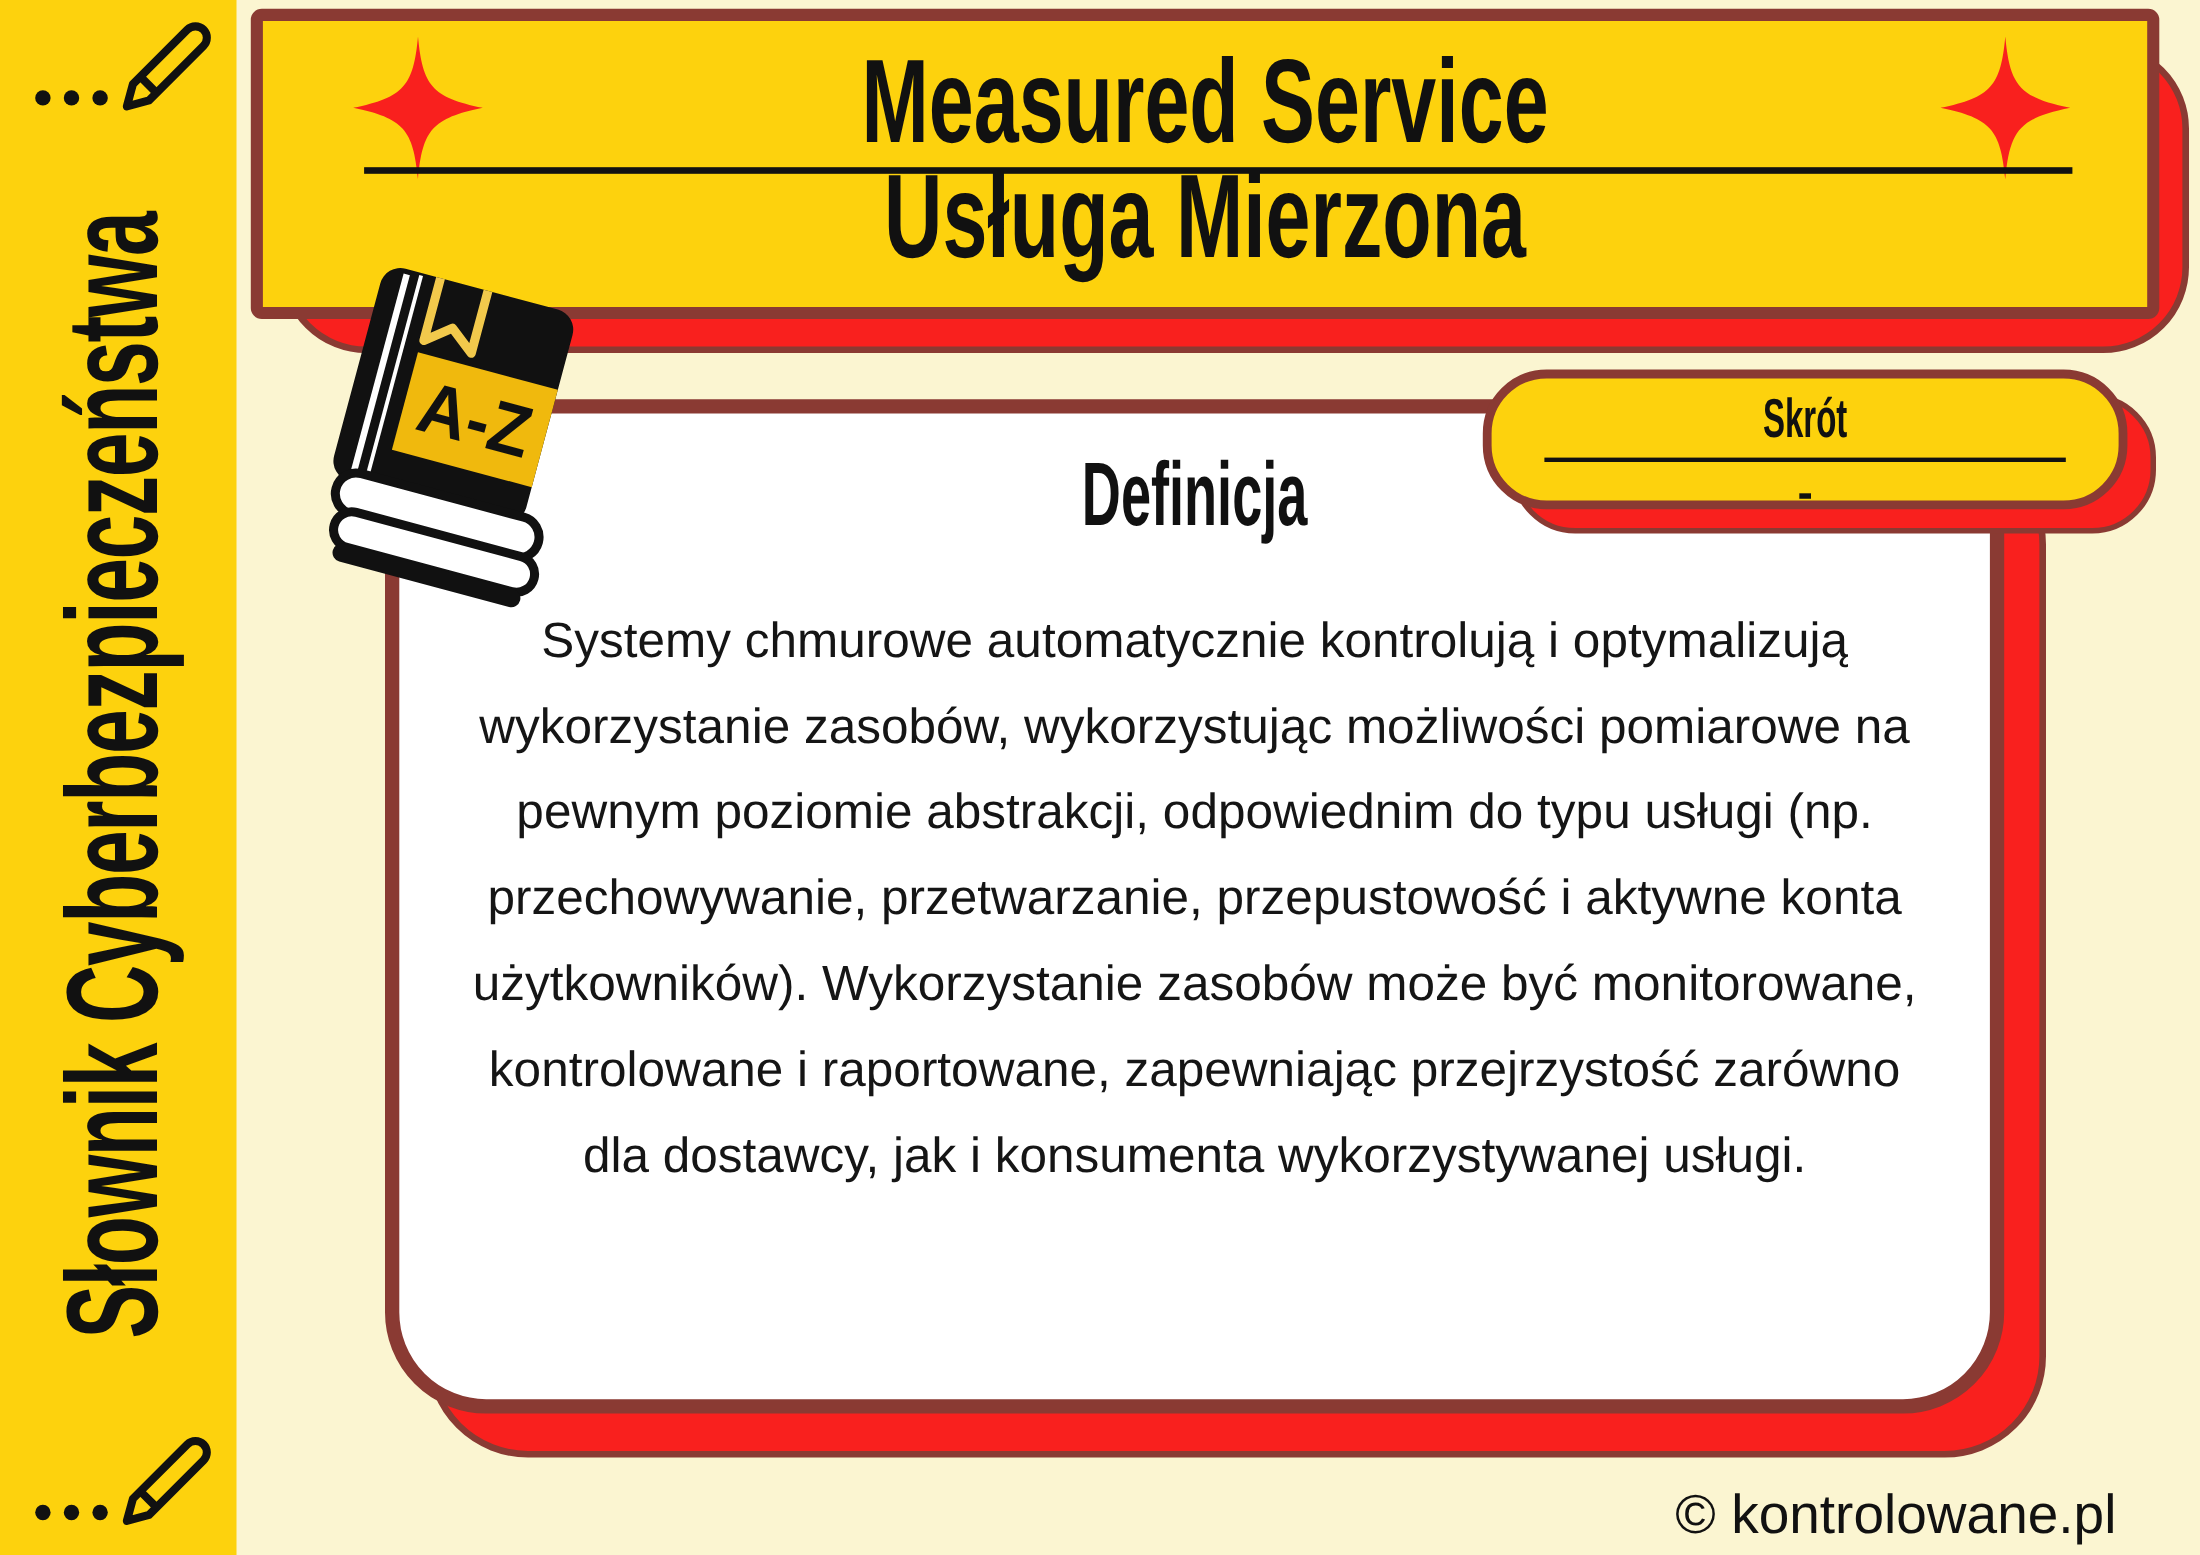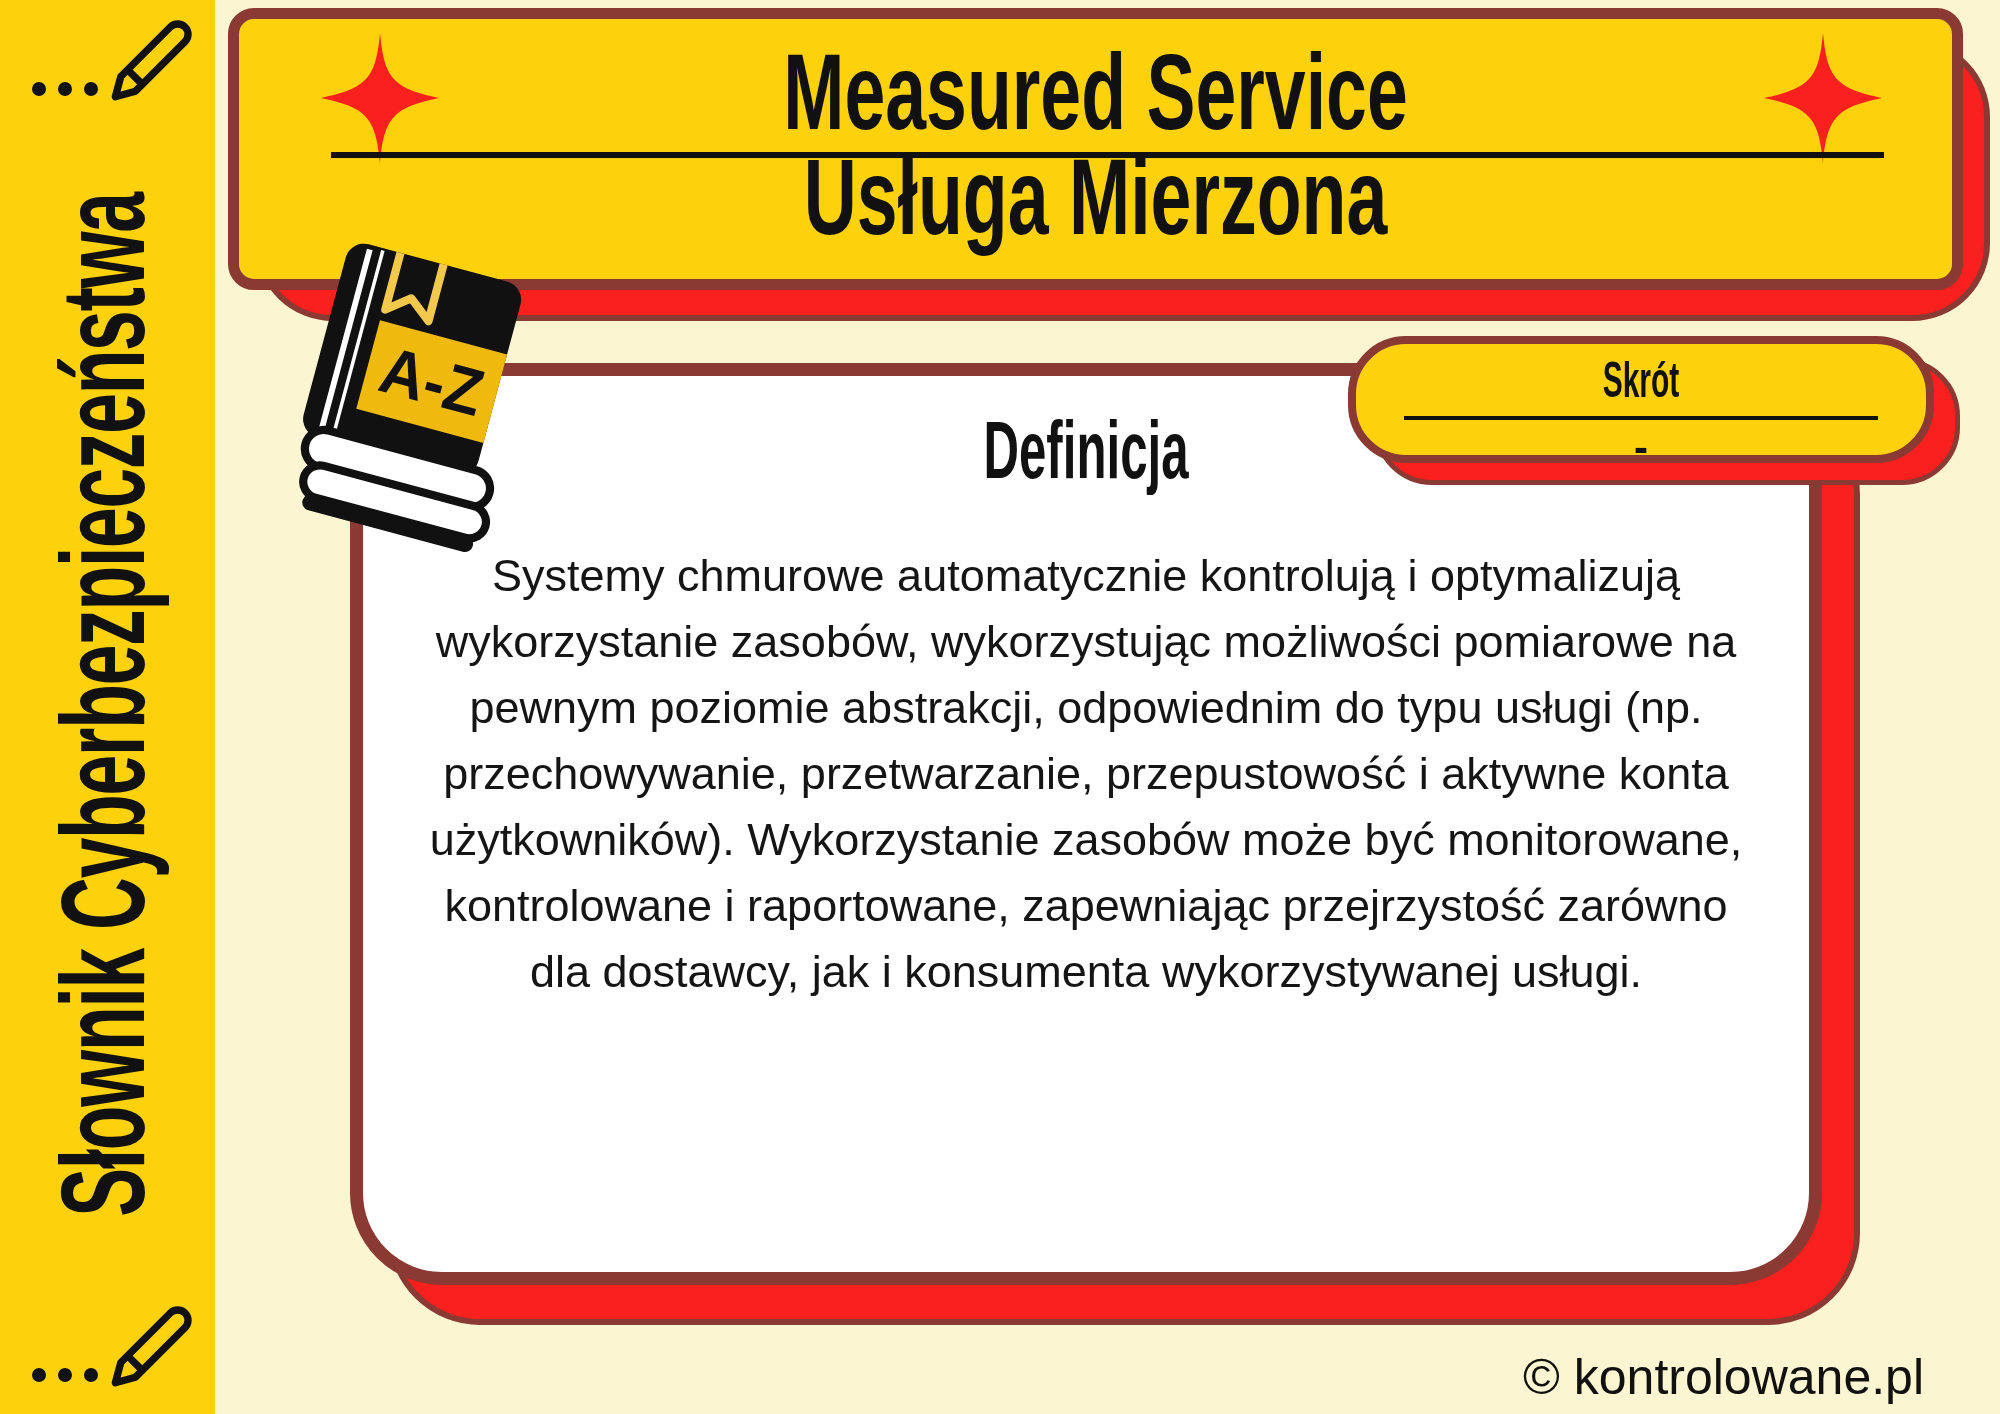--- a/index.html
+++ b/index.html
@@ -30,21 +30,21 @@
   
   .condensed{font-weight:bold;color:var(--ink);font-family:"Liberation Sans",sans-serif;}
   
   .banner{position:absolute;left:228px;top:8px;width:1735px;height:282px;z-index:30;}
   .banner .shadow{
     position:absolute;inset:0;background:var(--red);border:6px solid var(--maroon);
     border-radius:78px;transform:translate(27px,31px);box-sizing:border-box;
   }
   .banner .face{
     position:absolute;inset:0;background:var(--yellow);border:11px solid var(--maroon);
-    border-radius:26px;box-sizing:border-box;
+    border-radius:10px;box-sizing:border-box;
   }
   .banner-title-en{position:absolute;left:0;top:14px;width:100%;text-align:center;
     font-size:108px;line-height:1.1;transform:scaleX(0.68);}
   .banner-rule{position:absolute;left:92px;right:68px;top:133px;height:6px;background:var(--ink);}
   .banner-title-pl{position:absolute;left:0;top:119px;width:100%;text-align:center;
     font-size:108px;line-height:1.1;transform:scaleX(0.68);}
   .sparkle{position:absolute;top:14px;width:118px;height:130px;}
   .sparkle.left{left:82px;}
   .sparkle.right{right:70px;}
   .sparkle path{fill:var(--red);}
@@ -60,21 +60,21 @@
   .abbr-value{position:absolute;left:0;top:80px;width:100%;text-align:center;
     font-size:42px;font-weight:bold;color:var(--ink);}
   
   .card{position:absolute;left:350px;top:363px;width:1472px;height:922px;z-index:20;}
   .card .shadow{position:absolute;inset:0;background:var(--red);border:6px solid var(--maroon);
     border-radius:92px;transform:translate(38px,40px);box-sizing:border-box;}
   .card .face{position:absolute;inset:0;background:var(--white);border:13px solid var(--maroon);
     border-radius:92px;box-sizing:border-box;padding:33px 50px 12px 50px;overflow:hidden;}
   .card-heading{width:100%;text-align:center;font-size:82px;line-height:1;transform:scaleX(0.6);}
   .card-body{margin:52px auto 0 auto;max-width:1352px;text-align:center;
-    font-size:45px;line-height:66px;color:#151515;}
+    font-size:45px;line-height:78px;color:#151515;}
   
   .book{position:absolute;left:296px;top:254px;width:235px;height:282px;z-index:60;
     transform:rotate(15deg);}
   .book-cover{fill:var(--ink);}
   .book-spine-line{stroke:#ffffff;stroke-width:5;}
   .book-spine-line2{stroke:#ffffff;stroke-width:3;}
   .book-bookmark{fill:none;stroke:var(--bookmark);stroke-width:7;stroke-linejoin:round;}
   .book-label{fill:var(--mustard);}
   .book-label-text{fill:var(--ink);font-family:"Liberation Sans",sans-serif;font-weight:bold;font-size:56px;}
   .book-pages{fill:#ffffff;stroke:var(--ink);stroke-width:7;}

